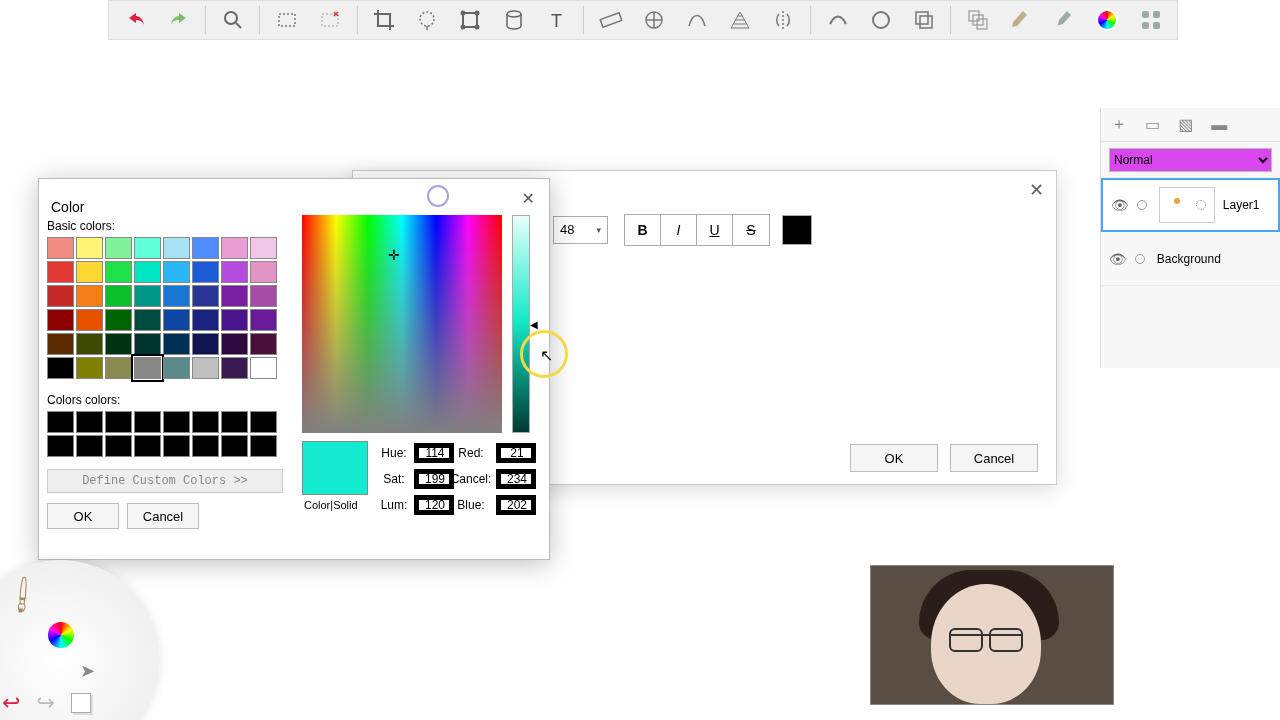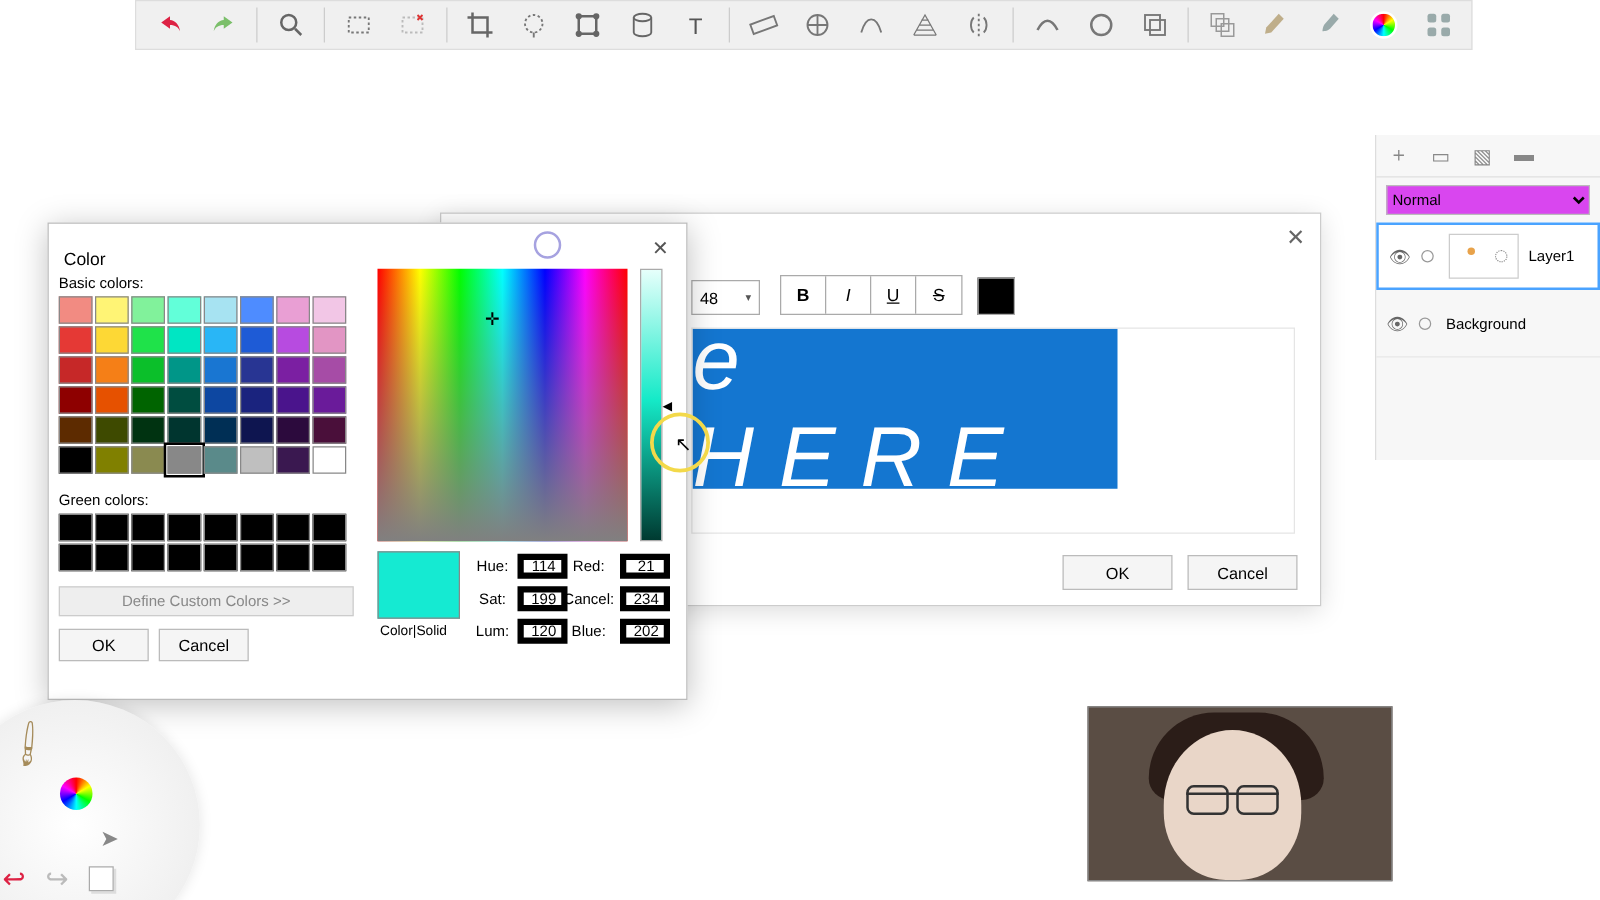--- a/index.html
+++ b/index.html
@@ -8,21 +8,21 @@
 
 .toolbar { position: absolute; top: 0; left: 108px; width: 1070px; height: 40px; background: #f0f0f0; border: 1px solid #ddd; display: flex; align-items: center; padding: 0 8px; gap: 6px; }
 .toolbar .tool { width: 40px; height: 36px; display: flex; align-items: center; justify-content: center; color: #666; }
 .toolbar .tool svg { width: 24px; height: 24px; }
 .toolbar .sep { width: 1px; height: 28px; background: #ccc; margin: 0 2px; }
 
 
 .text-dialog { position: absolute; top: 170px; left: 352px; width: 705px; height: 315px; background: #fff; border: 1px solid #ccc; box-shadow: 0 4px 20px rgba(0,0,0,0.15); }
 .text-dialog .td-titlebar { height: 36px; position: relative; }
 .text-dialog .td-close { position: absolute; top: 8px; right: 12px; font-size: 18px; color: #666; cursor: pointer; }
-.text-dialog .td-toolbar { height: 45px; display: flex; align-items: flex-end; padding: 0 10px 0 200px; gap: 6px; }
+.text-dialog .td-toolbar { height: 45px; display: flex; align-items: center; padding: 0 10px 0 200px; gap: 6px; }
 .td-fontsize { width: 55px; height: 28px; border: 1px solid #aaa; display: flex; align-items: center; padding: 0 6px; font-size: 13px; }
 .td-fontsize .arrow { margin-left: auto; font-size: 9px; color: #555; }
 .td-group { display: flex; border: 1px solid #aaa; margin-left: 10px; }
 .td-btn { width: 36px; height: 30px; border-right: 1px solid #aaa; display: flex; align-items: center; justify-content: center; font-size: 14px; }
 .td-btn:last-child { border-right: none; }
 .td-swatch { width: 30px; height: 30px; background: #000; border: 1px solid #aaa; margin-left: 6px; }
 .td-canvas { margin: 10px 20px 0 200px; height: 165px; background: #fff; border: 1px solid #e5e5e5; position: relative; overflow: hidden; }
 .td-banner { position: absolute; top: 0; left: 0; width: 340px; height: 128px; background: #1476d0; color: #fff; font-style: italic; font-size: 68px; letter-spacing: 20px; display: flex; align-items: center; justify-content: flex-end; padding-right: 20px; font-family: Arial; }
 .td-footer { position: absolute; bottom: 12px; right: 18px; display: flex; gap: 12px; }
 .dlg-btn { min-width: 88px; height: 28px; background: #f5f5f5; border: 1px solid #bbb; font-size: 13px; cursor: pointer; }
@@ -32,21 +32,21 @@
 .cd-title { height: 36px; display: flex; align-items: flex-end; padding: 0 12px; font-size: 14px; position: relative; }
 .cd-circle { position: absolute; left: 388px; top: 6px; width: 22px; height: 22px; border: 2px solid #a6a2e0; border-radius: 50%; }
 .cd-close { position: absolute; top: 10px; right: 14px; font-size: 16px; color: #555; cursor: pointer; }
 .cd-body { display: flex; padding: 0 8px 8px 8px; gap: 10px; }
 .cd-left { width: 246px; }
 .cd-label { font-size: 12px; margin: 4px 0 4px 0; }
 .swatch-grid { display: grid; grid-template-columns: repeat(8, 27px); grid-auto-rows: 22px; gap: 2px; }
 .swatch { border: 1px solid #888; }
 .swatch.sel { outline: 2px solid #000; outline-offset: 1px; }
 .custom-grid { display: grid; grid-template-columns: repeat(8, 27px); grid-auto-rows: 22px; gap: 2px; margin-top: 4px; }
-.define-btn { width: 236px; height: 24px; margin-top: 12px; background: #eee; border: 1px solid #ccc; font-size: 12px; color: #888; }
+.define-btn { width: 236px; height: 24px; margin-top: 12px; background: #eee; border: 1px solid #ccc; font-size: 12px; color: #888; font-family: Liberation Mono, monospace; }
 .cd-okrow { margin-top: 10px; display: flex; gap: 8px; }
 .cd-okrow .dlg-btn { min-width: 72px; height: 26px; }
 
 .cd-right { width: 240px; position: relative; }
 .spectrum { width: 200px; height: 218px; position: absolute; left: 0; top: 0;
   background:
     linear-gradient(to bottom, rgba(128,128,128,0) 0%, rgba(128,128,128,1) 100%),
     linear-gradient(to right, #ff0000 0%, #ffff00 17%, #00ff00 33%, #00ffff 50%, #0000ff 67%, #ff00ff 83%, #ff0000 100%);
 }
 .spectrum-cross { position: absolute; width: 10px; height: 10px; font-size: 14px; color: #000; }
@@ -253,23 +253,20 @@
           <i>I</i>
         </div>
       <div class="td-btn">
           <u>U</u>
         </div>
       <div class="td-btn">
           <s>S</s>
         </div>
     </div>
     <div class="td-swatch"></div>
-  </div>
-  <div class="td-canvas">
-    <div class="td-banner">e  HERE</div>
   </div>
   <div class="td-footer">
     <button class="dlg-btn">OK</button>
     <button class="dlg-btn">Cancel</button>
   </div>
 </div>
 
 <div class="color-dialog">
   <div class="cd-title">
     <span>Color</span>
@@ -322,21 +319,21 @@
           <div class="swatch" style="background: rgb(74, 15, 58);"></div>
           <div class="swatch" style="background: rgb(0, 0, 0);"></div>
           <div class="swatch" style="background: rgb(128, 128, 0);"></div>
           <div class="swatch" style="background: rgb(138, 138, 80);"></div>
           <div class="swatch sel" style="background: rgb(136, 136, 136);"></div>
           <div class="swatch" style="background: rgb(90, 138, 138);"></div>
           <div class="swatch" style="background: rgb(191, 191, 191);"></div>
           <div class="swatch" style="background: rgb(58, 24, 80);"></div>
           <div class="swatch" style="background: rgb(255, 255, 255);"></div>
         </div>
-      <div class="cd-label" style="margin-top:14px">Green colors:</div>
+      <div class="cd-label" style="margin-top:14px">Colors colors:</div>
       <div class="custom-grid" id="custom-grid">
           <div class="swatch" style="background: rgb(0, 0, 0);"></div>
           <div class="swatch" style="background: rgb(0, 0, 0);"></div>
           <div class="swatch" style="background: rgb(0, 0, 0);"></div>
           <div class="swatch" style="background: rgb(0, 0, 0);"></div>
           <div class="swatch" style="background: rgb(0, 0, 0);"></div>
           <div class="swatch" style="background: rgb(0, 0, 0);"></div>
           <div class="swatch" style="background: rgb(0, 0, 0);"></div>
           <div class="swatch" style="background: rgb(0, 0, 0);"></div>
           <div class="swatch" style="background: rgb(0, 0, 0);"></div>

